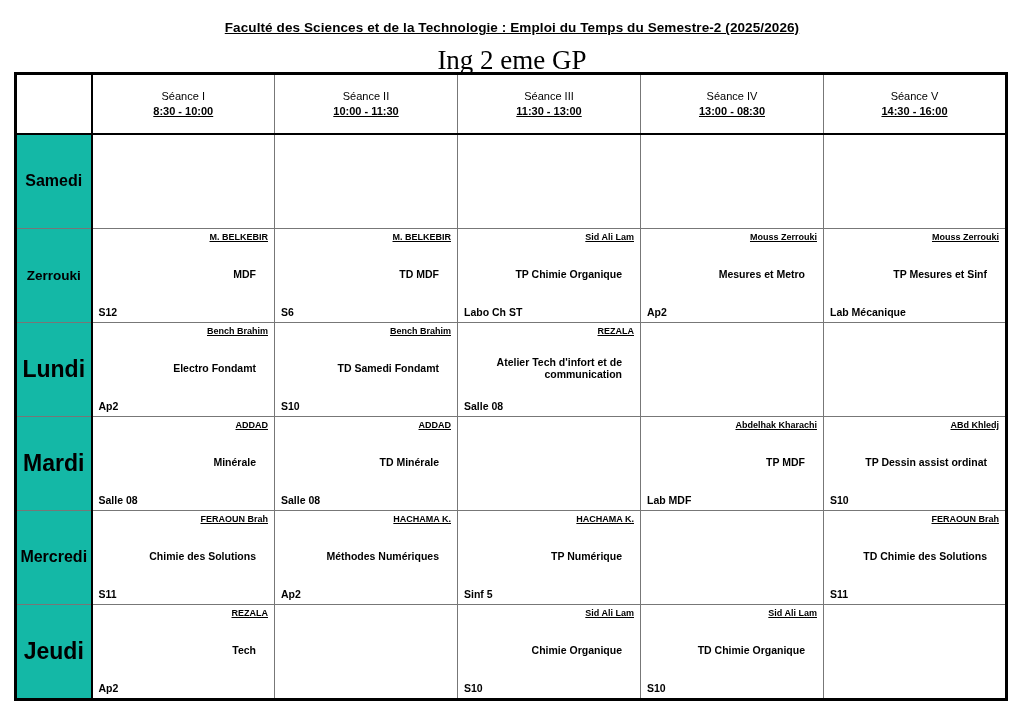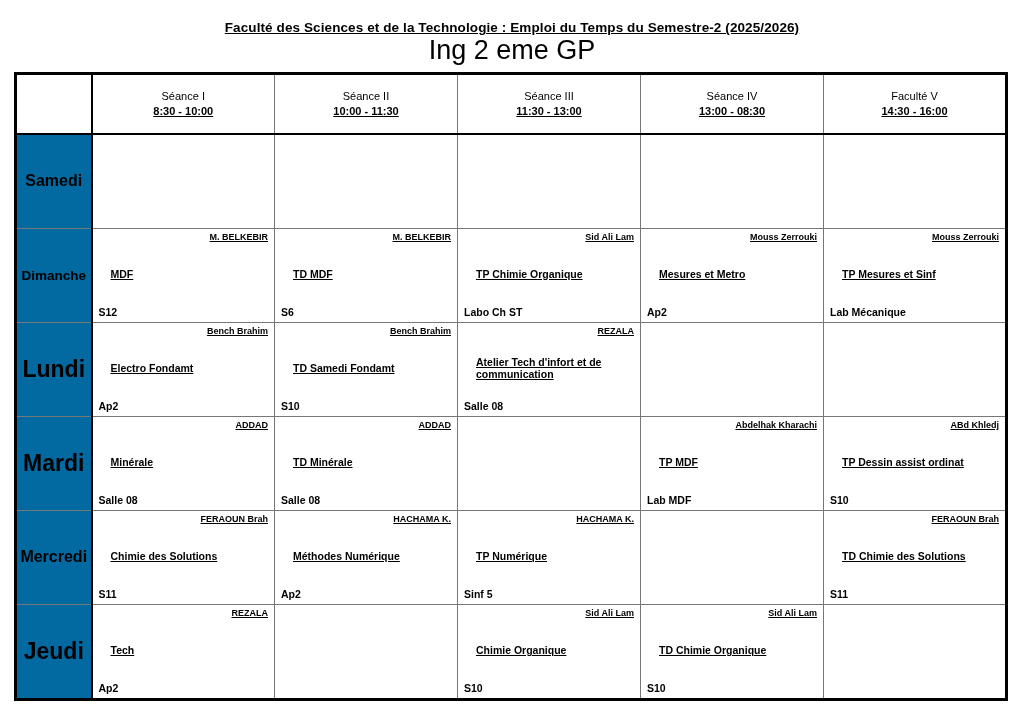--- a/index.html
+++ b/index.html
@@ -7,57 +7,57 @@
     width:1024px; height:724px;
     background:#ffffff; color:#000000;
     font-family:"Liberation Sans", sans-serif;
     position:relative; overflow:hidden;
   }
   .doc-title {
     text-align:center; font-weight:bold; text-decoration:underline;
     font-size:13.5px; padding-top:20px; letter-spacing:0.1px;
   }
   .doc-subtitle {
-    text-align:center; font-size:27px; font-weight:normal; margin-top:0;
+    text-align:center; font-size:27px; font-weight:normal; margin-top:10px;font-family:Liberation Serif, serif;
   }
   table.timetable {
     position:absolute; left:14px; top:72px;
     width:994px; border-collapse:collapse; table-layout:fixed;
     border:3px solid #000;
   }
   .timetable th, .timetable td {
     border:1px solid #777; padding:0; vertical-align:middle;
     overflow:hidden;
   }
   
   .timetable tr.head th { border-bottom:2px solid #000; }
   .timetable .daycol { border-right:2px solid #000; }
   
   tr.head { height:60px; }
   .session-head { font-weight:normal; font-size:11px; text-align:center; }
   .session-head .s-label { display:block; margin-bottom:3px;text-align:center; }
   .session-head .s-time { display:block; font-weight:bold; text-decoration:underline; }
   
   tr.dayrow { height:92px; }
-  .day-label { font-weight:bold; text-align:center; background:#0369a1; }
+  .day-label { font-weight:bold; text-align:center; background:#14b8a6; }
   .day-sz-lg { font-size:23px; }
   .day-sz-md { font-size:16px; }
   .day-sz-sm { font-size:13.5px; }
   
   .slot-inner {
     display:flex; flex-direction:column; justify-content:space-between;
     height:86px; padding:3px 6px 4px 6px; box-sizing:content-box;gap:14px;
   }
   .teacher {
     text-align:right; font-size:9px; font-weight:bold;
     text-decoration:underline; line-height:11px;
   }
   .course {
-    text-align:left; font-size:10.5px; font-weight:bold;
-    text-decoration:underline; line-height:12px; padding:0 12px;
+    text-align:right; font-size:10.5px; font-weight:bold;
+    line-height:12px; padding:0 12px;
   }
   .room {
     text-align:left; font-size:10.5px; font-weight:bold;
     line-height:12px;
   }
 </style>
 </head>
 <body>
 
 <div class="doc-title">Faculté des Sciences et de la Technologie : Emploi du Temps du Semestre-2 (2025/2026)</div>
@@ -86,21 +86,21 @@
     </th>
     <th class="session-head">
       <span class="s-label">Séance III</span>
       <span class="s-time">11:30 - 13:00</span>
     </th>
     <th class="session-head">
       <span class="s-label">Séance IV</span>
       <span class="s-time">13:00 - 08:30</span>
     </th>
     <th class="session-head">
-      <span class="s-label">Faculté V</span>
+      <span class="s-label">Séance V</span>
       <span class="s-time">14:30 - 16:00</span>
     </th>
   </tr>
 
   <tr class="dayrow">
     <td class="daycol day-label day-sz-md">Samedi</td>
     <td>
           <div class="slot-inner">
       <div class="teacher"></div>
       <div class="course"></div>
@@ -131,21 +131,21 @@
     <td>
           <div class="slot-inner">
       <div class="teacher"></div>
       <div class="course"></div>
       <div class="room"></div>
     </div>
         </td>
   </tr>
 
   <tr class="dayrow">
-    <td class="daycol day-label day-sz-sm">Dimanche</td>
+    <td class="daycol day-label day-sz-sm">Zerrouki</td>
     <td>
           <div class="slot-inner">
       <div class="teacher">M. BELKEBIR</div>
       <div class="course">MDF</div>
       <div class="room">S12</div>
     </div>
         </td>
     <td>
           <div class="slot-inner">
       <div class="teacher">M. BELKEBIR</div>
@@ -259,21 +259,21 @@
     <td>
           <div class="slot-inner">
       <div class="teacher">FERAOUN Brah</div>
       <div class="course">Chimie des Solutions</div>
       <div class="room">S11</div>
     </div>
         </td>
     <td>
           <div class="slot-inner">
       <div class="teacher">HACHAMA K.</div>
-      <div class="course">Méthodes Numérique</div>
+      <div class="course">Méthodes Numériques</div>
       <div class="room">Ap2</div>
     </div>
         </td>
     <td>
           <div class="slot-inner">
       <div class="teacher">HACHAMA K.</div>
       <div class="course">TP Numérique</div>
       <div class="room">Sinf 5</div>
     </div>
         </td>

